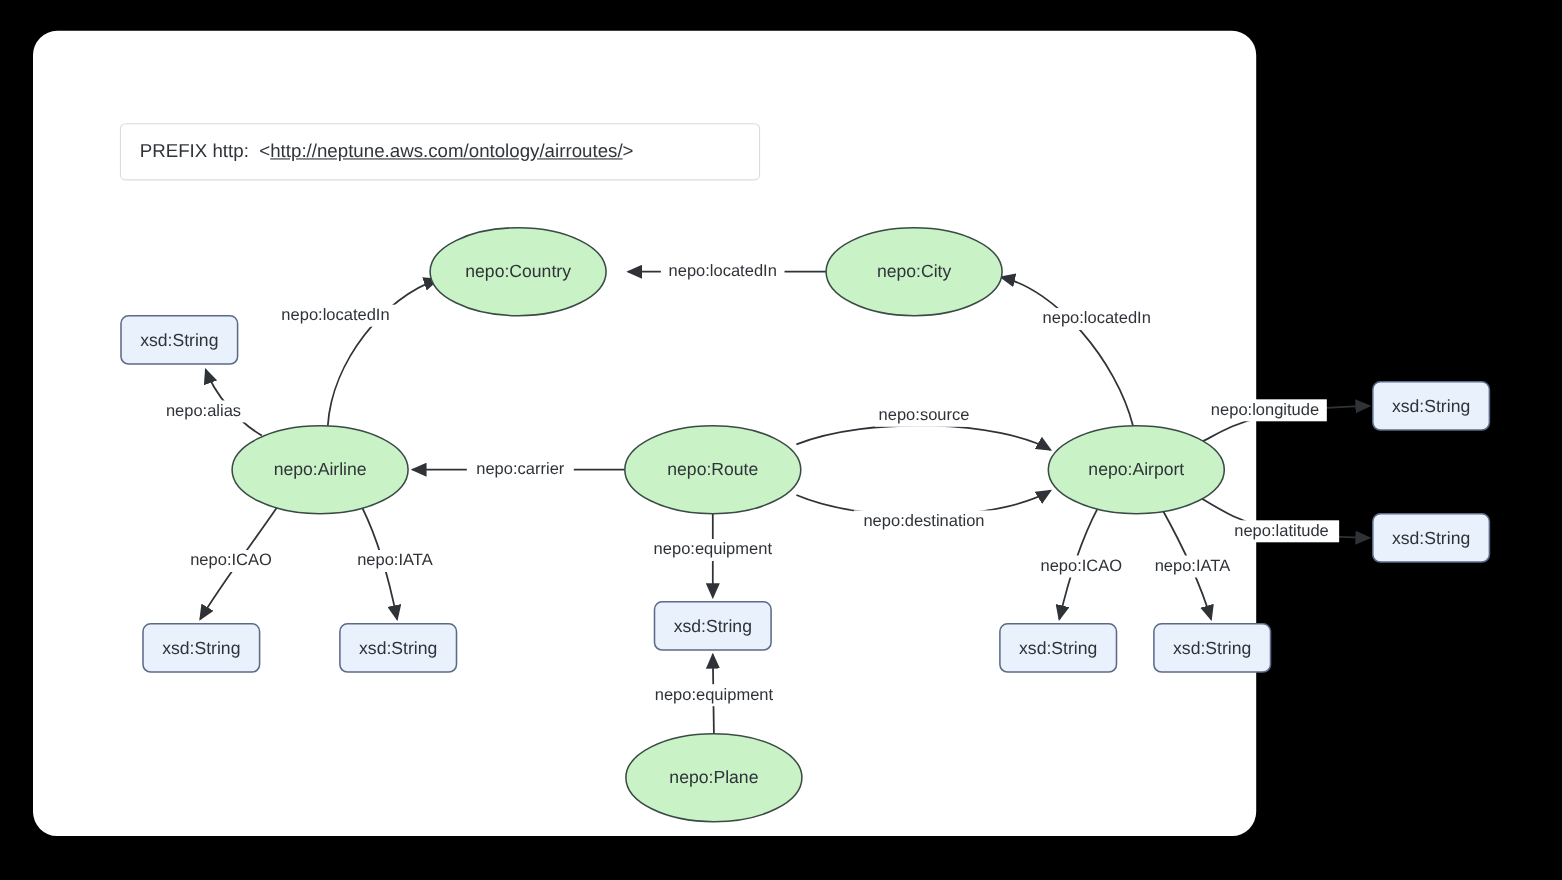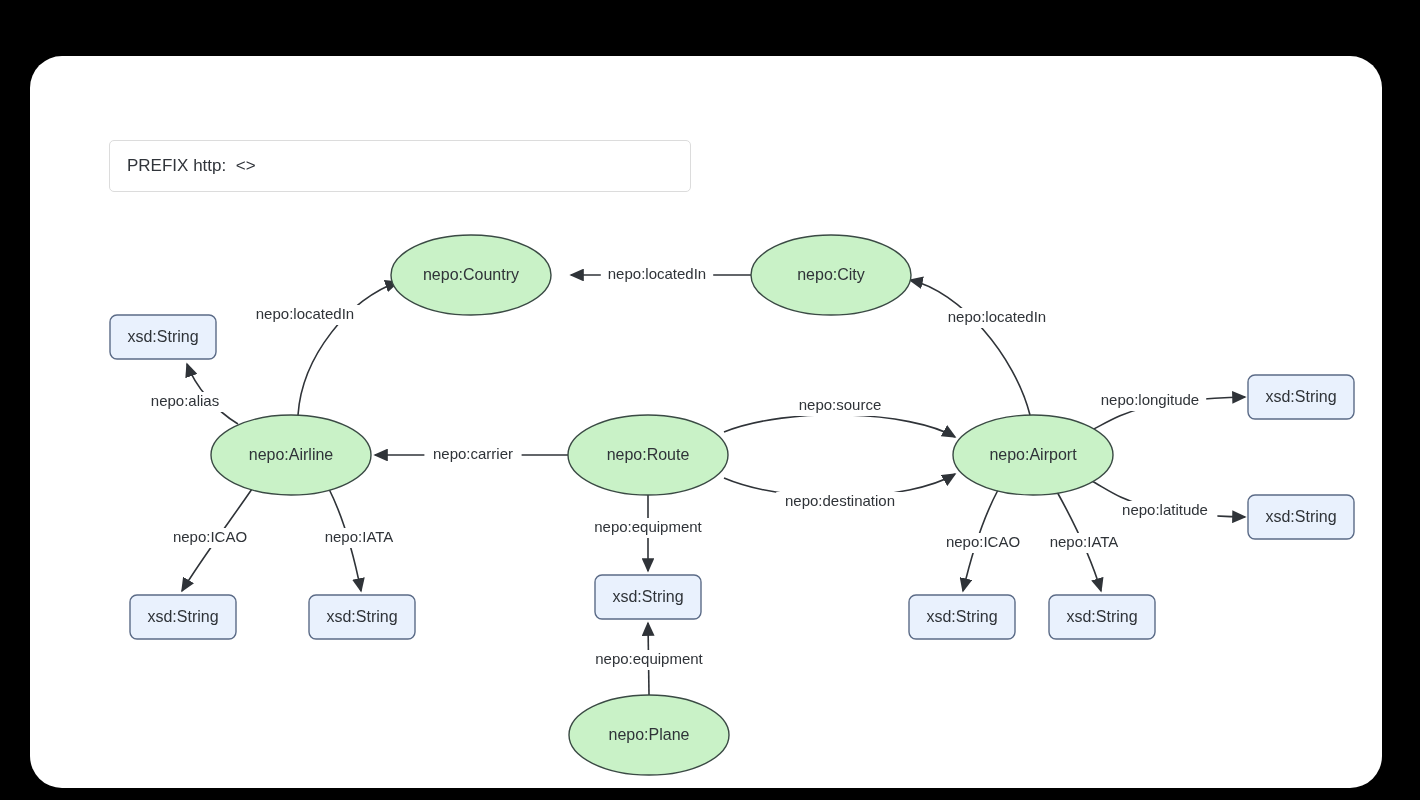--- a/index.html
+++ b/index.html
@@ -17,25 +17,24 @@
     position: relative;
     width: 1420px;
     height: 800px;
     background: #000000;
   }
 
   #panel {
     position: absolute;
     left: 30px;
     top: 28px;
-    width: 1352px;
+    width: 1112px;
     height: 732px;
     background: #ffffff;
-    border-radius: 32px;
-    margin-top: 28px;
+    border-radius: 22px;
   }
 
   #prefix-box {
     position: absolute;
     left: 79px;
     top: 84px;
     width: 582px;
     height: 52px;
     background: #ffffff;
     border: 1px solid #dcdcdc;
@@ -109,20 +108,21 @@
 <div id="canvas">
 
   <div id="panel">
 
     <div id="prefix-box">
       <span class="prefix-text">PREFIX</span>
       <span class="prefix-text"> </span>
       <span class="prefix-text">http:</span>
       <span class="prefix-text">&nbsp; </span>
       <span class="prefix-text">&lt;</span>
+      <span class="prefix-text prefix-url">http://neptune.aws.com/ontology/airroutes/</span>
       <span class="prefix-text">&gt;</span>
     </div>
 
     <svg id="graph" viewBox="0 0 1420 800" width="1420" height="800" xmlns="http://www.w3.org/2000/svg">
       <defs>
         <marker id="arrowhead" markerWidth="9" markerHeight="8" refX="8" refY="4" orient="auto" markerUnits="strokeWidth">
           <path d="M 0 0 L 9 4 L 0 8 z" fill="#2f3338"></path>
         </marker>
       </defs>
       <g id="edges-layer">

